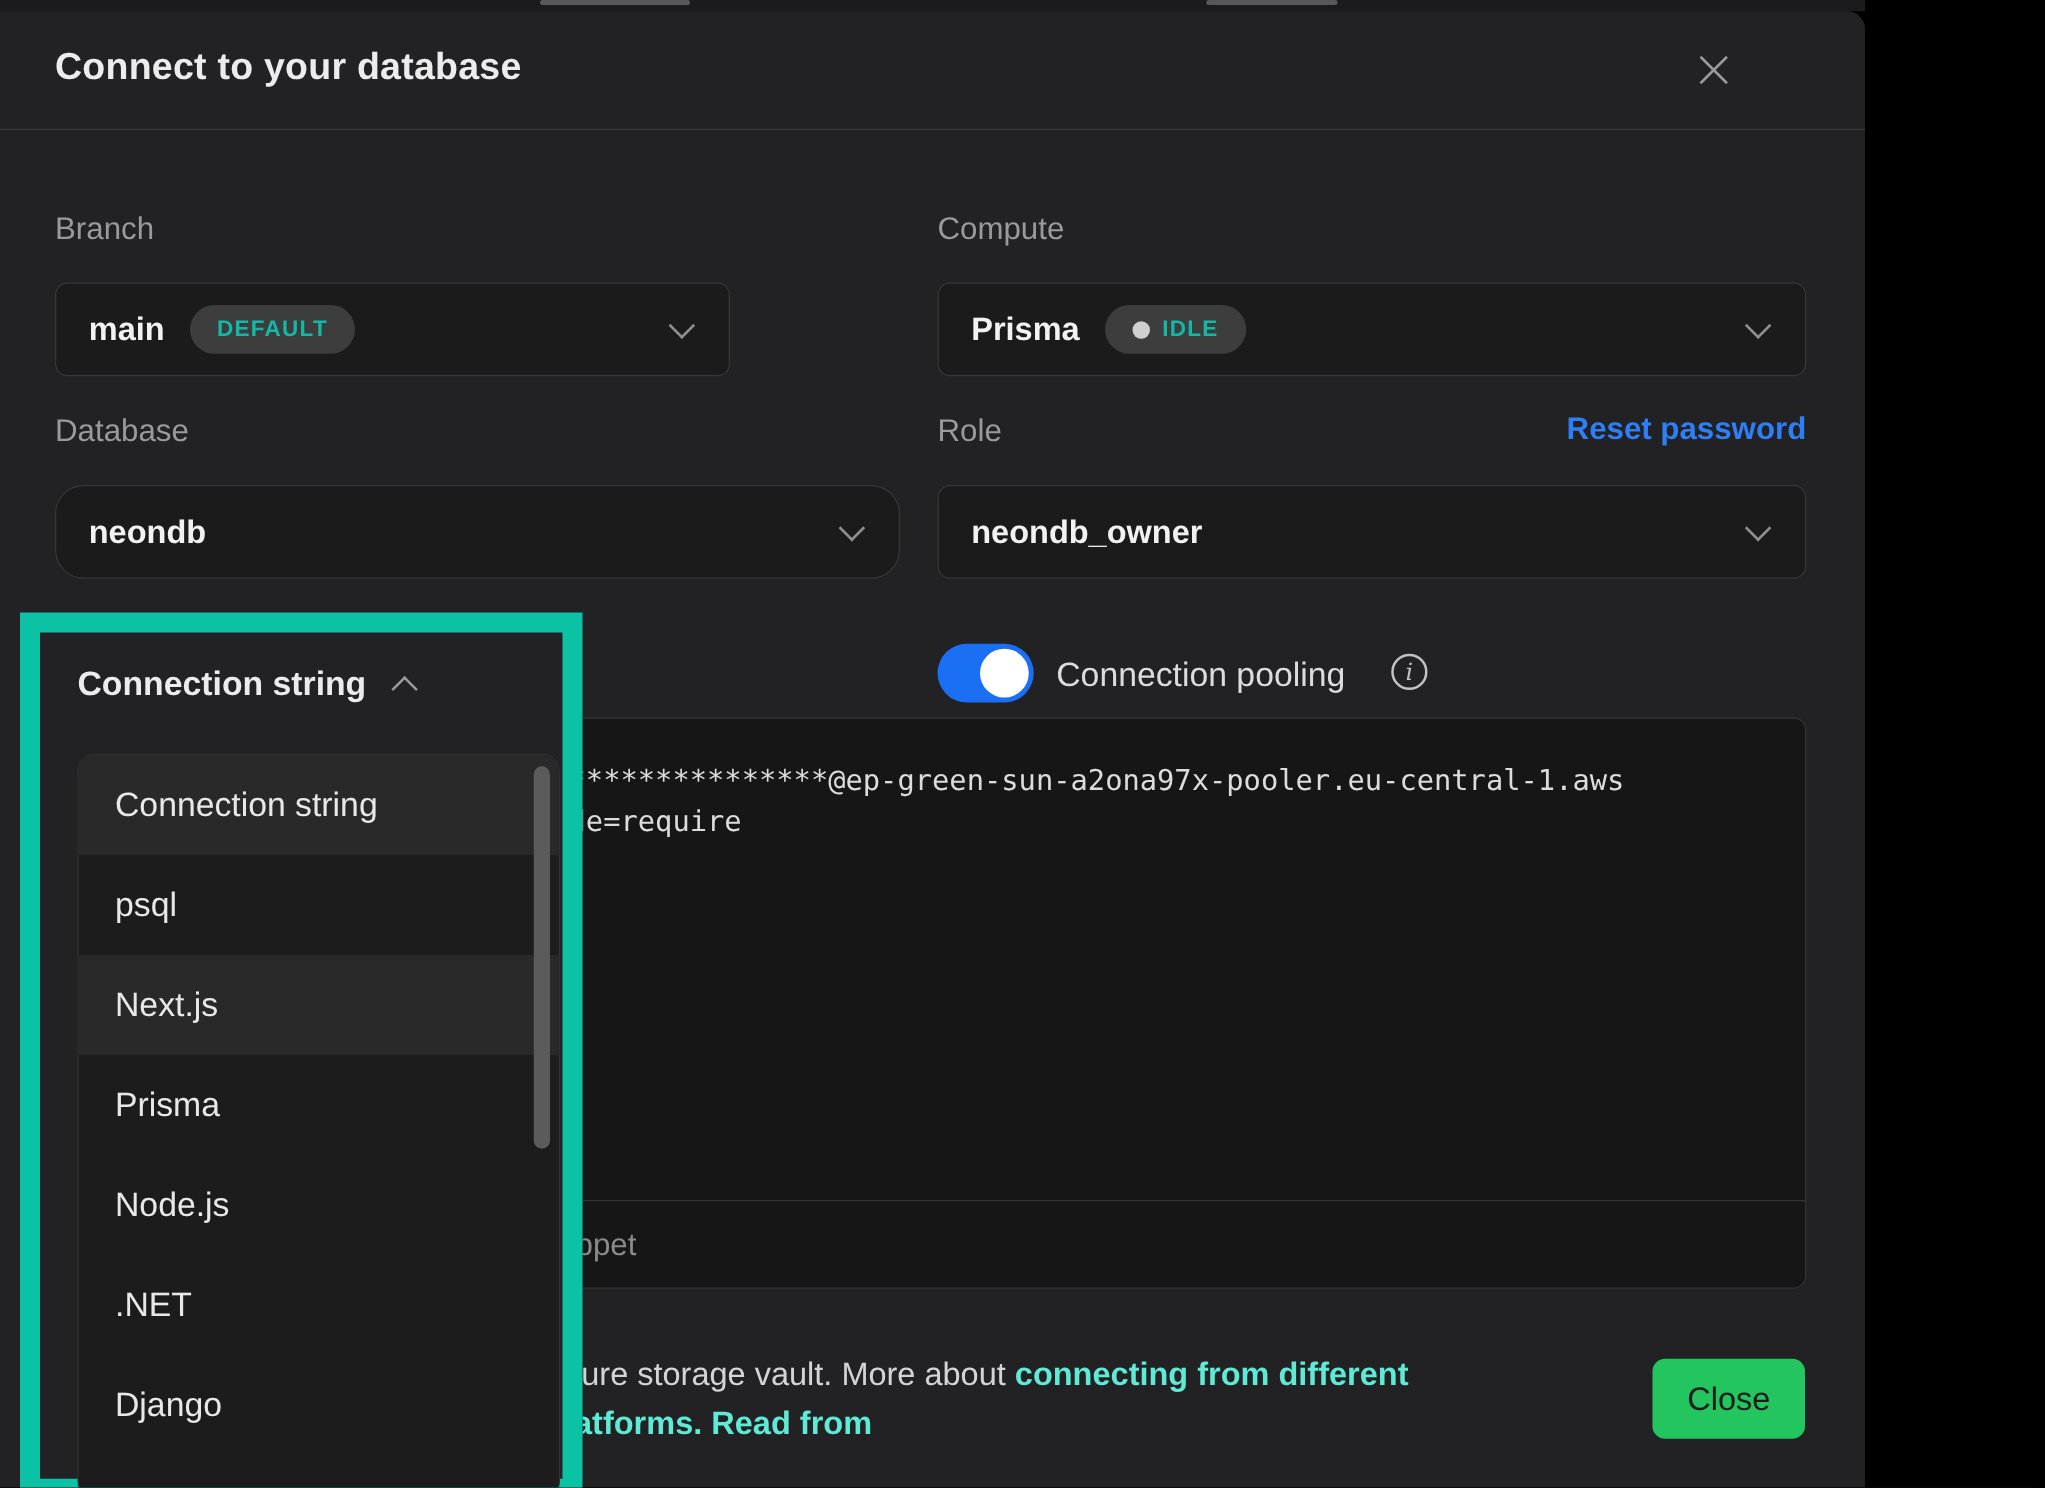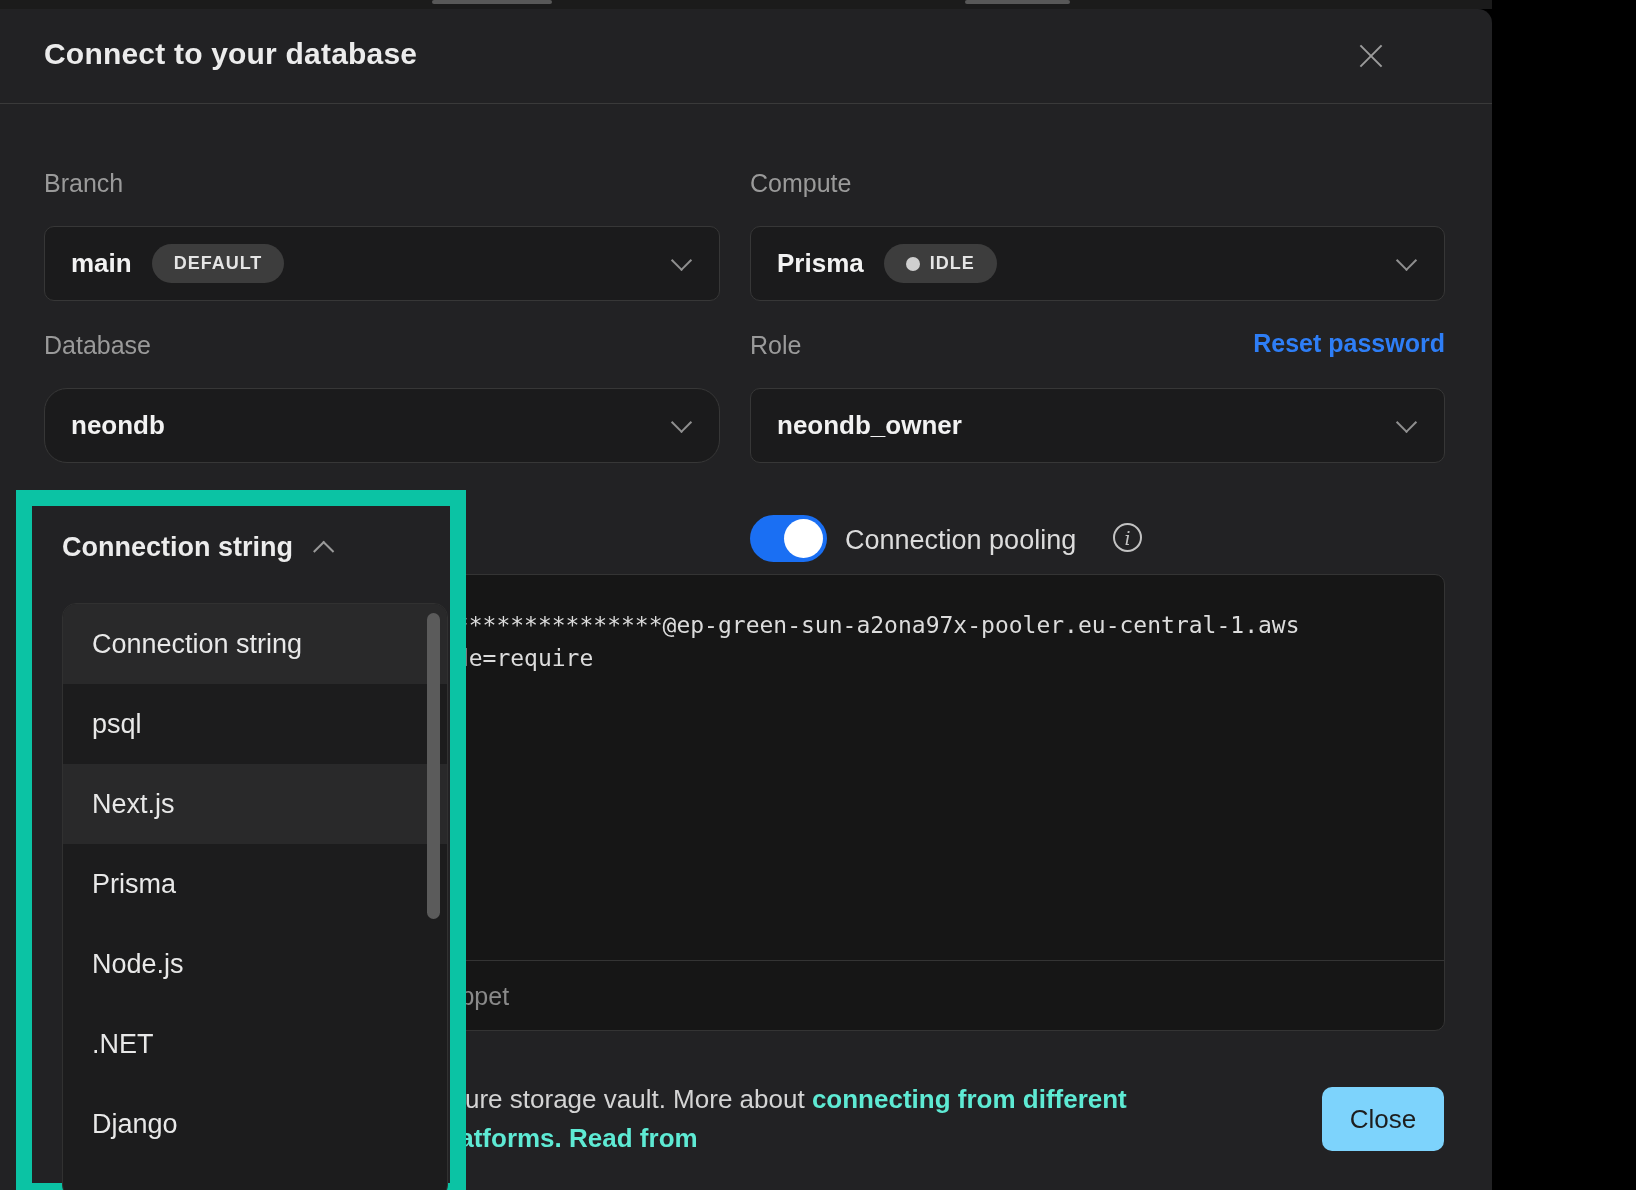--- a/index.html
+++ b/index.html
@@ -25,21 +25,21 @@
   .field-label { position:absolute; font-size:25px; color:#9a9a9a; }
   .select { position:absolute; height:75px; background:#1b1b1c; border:1px solid #373737;
     border-radius:10px; display:flex; align-items:center; padding:0 26px; cursor:pointer; }
   .select-value { font-size:26px; font-weight:600; color:#f2f2f2; }
   .chev-down { position:absolute; right:30px; top:50%; width:15px; height:15px; margin-top:-11px;
     border-right:2.5px solid #8f8f8f; border-bottom:2.5px solid #8f8f8f; transform:rotate(45deg); }
   .chev-up { display:inline-block; width:15px; height:15px;
     border-left:2.5px solid #9a9a9a; border-top:2.5px solid #9a9a9a; transform:rotate(45deg) translateY(4px); margin-left:26px; }
 
   .badge { display:inline-flex; align-items:center; background:#3d3d3d; border-radius:999px;
-    color:#e5e5e5; font-size:18px; font-weight:700; letter-spacing:1px; padding:9px 22px; margin-left:20px; }
+    color:#14b8a6; font-size:18px; font-weight:700; letter-spacing:1px; padding:9px 22px; margin-left:20px; }
   .badge .dot { width:14px; height:14px; border-radius:50%; background:#cfcfcf; margin-right:10px; }
 
   .reset-link { position:absolute; font-size:25px; font-weight:700; color:#2e7ef6; cursor:pointer; }
 
   
   .toggle { position:absolute; left:750px; top:506px; width:77px; height:47px; background:#1a6ff3;
     border-radius:999px; cursor:pointer; }
   .toggle .knob { position:absolute; right:4px; top:4px; width:39px; height:39px; background:#fff; border-radius:50%; }
   .pooling-label { position:absolute; left:845px; top:516px; font-size:27px; font-weight:500; color:#dcdcdc; }
   .info-icon { position:absolute; left:1113px; top:514px; width:29px; height:29px; border:2px solid #c2c2c2;
@@ -54,21 +54,21 @@
   .code-divider { position:absolute; left:0; top:385px; width:100%; height:1px; background:#343434; }
   .copy-row { position:absolute; left:0; top:386px; width:100%; height:70px; display:flex; align-items:center; cursor:pointer; }
   .copy-row span { padding-left:391px; font-size:25px; color:#8a8a8a; }
 
   
   .footer-text { position:absolute; left:49px; width:1280px; font-size:26px; line-height:39px; color:#d4d4d4; }
   .footer-text.l1 { top:1071px; padding-left:403px; }
   .footer-text.l2 { top:1110px; padding-left:403px; }
   .blue-link { color:#5eead4; font-weight:700; cursor:pointer; }
 
-  .close-btn { position:absolute; left:1322px; top:1078px; width:122px; height:64px; background:#7dd3fc;
+  .close-btn { position:absolute; left:1322px; top:1078px; width:122px; height:64px; background:#22c55e;
     border:none; border-radius:10px; font-size:26px; font-weight:500; color:#1d1d1d;
     font-family:"Liberation Sans", sans-serif; cursor:pointer; }
 
   
   .teal-box { position:absolute; left:16px; top:481px; width:450px; height:709px;
     border:16px solid #0bc3a4; background:#222224; z-index:5; }
   .section-label { position:absolute; left:30px; top:26px; font-size:27px; font-weight:600; color:#ececec; cursor:pointer; }
   .dropdown-panel { position:absolute; left:30px; top:97px; width:386px; height:596px;
     background:#1c1c1d; border:1px solid #313131; border-radius:14px; overflow:hidden; }
   .dd-item { height:80px; display:flex; align-items:center; padding-left:29px;
@@ -89,21 +89,21 @@
 
   <div class="modal">
 
     <div class="modal-header">
       <div class="modal-title">Connect to your database</div>
       <div class="close-x"></div>
     </div>
     <div class="header-divider"></div>
 
     <div class="field-label" style="left:44px; top:160px;">Branch</div>
-    <div class="select" style="left:44px; top:217px; width:676px;">
+    <div class="select" style="left:44px; top:217px; width:540px;">
       <span class="select-value">main</span>
       <span class="badge">DEFAULT</span>
       <span class="chev-down"></span>
     </div>
 
     <div class="field-label" style="left:750px; top:160px;">Compute</div>
     <div class="select" style="left:750px; top:217px; width:695px;">
       <span class="select-value">Prisma</span>
       <span class="badge">
           <span class="dot"></span>

